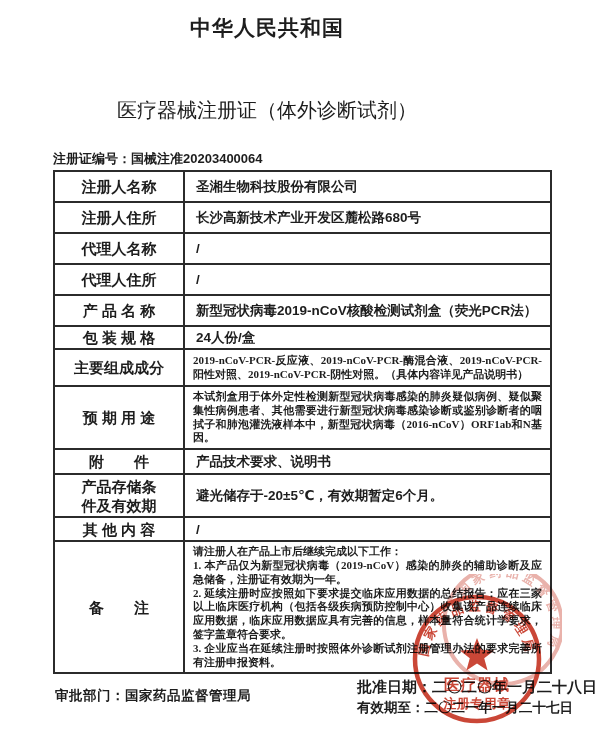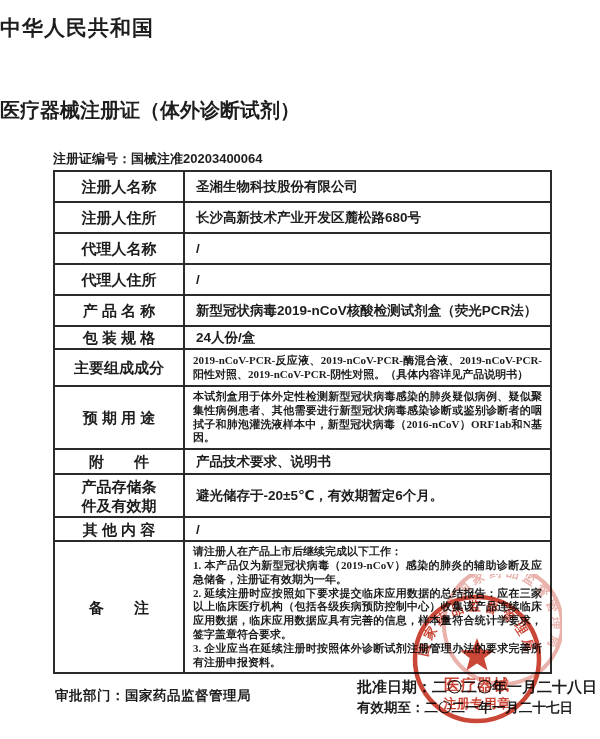--- a/index.html
+++ b/index.html
@@ -12,25 +12,25 @@
   html,body{width:600px;height:739px;}
   body{
     background:var(--paper);
     font-family:"Liberation Sans","DejaVu Sans",sans-serif;
     color:var(--ink);
     position:relative;
     overflow:hidden;
   }
   .title1{
     position:absolute;top:14px;left:0;width:534px;
-    font-size:21px;font-weight:bold;letter-spacing:1px;
+    text-align:center;font-size:21px;font-weight:bold;letter-spacing:1px;
   }
   .title2{
     position:absolute;top:97px;left:0;width:534px;
-    text-align:left;font-size:20px;font-weight:bold;
+    text-align:center;font-size:20px;font-weight:normal;
   }
   .regno{
     position:absolute;top:150px;left:53px;
     font-size:13px;font-weight:bold;
   }
   table.cert{
     position:absolute;top:170px;left:53px;width:499px;
     border-collapse:collapse;table-layout:fixed;
   }
   table.cert th,table.cert td{

